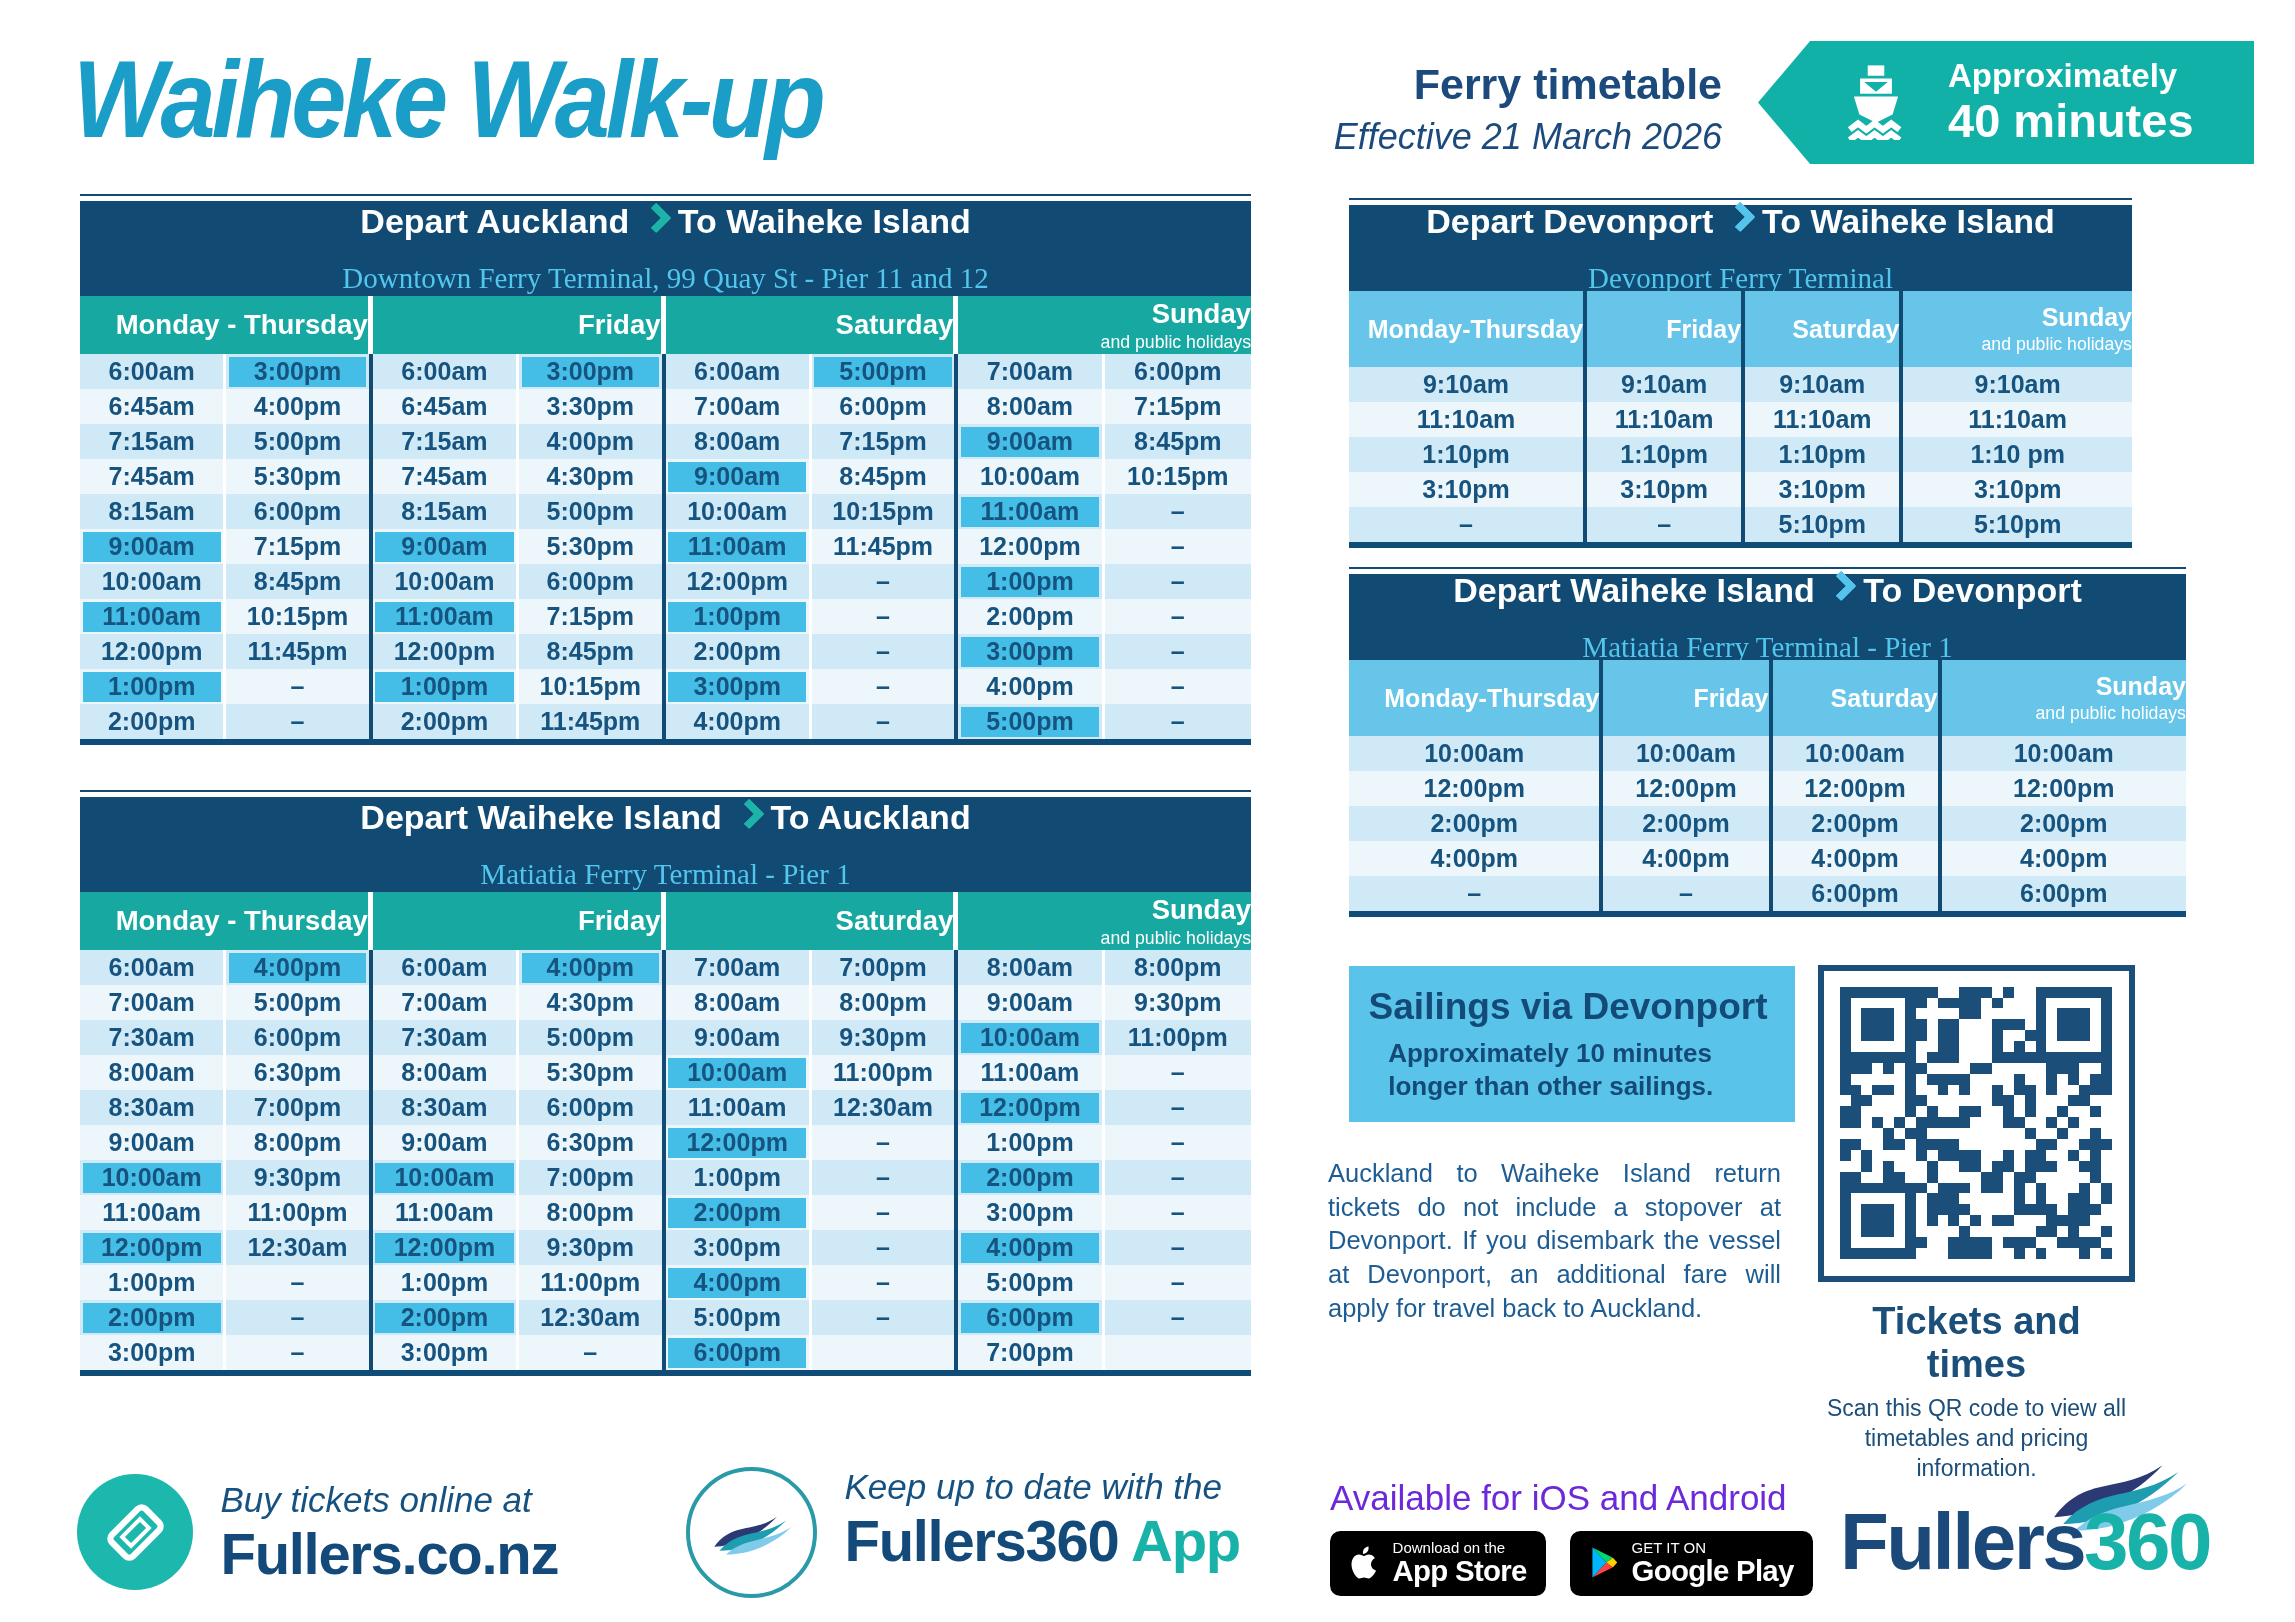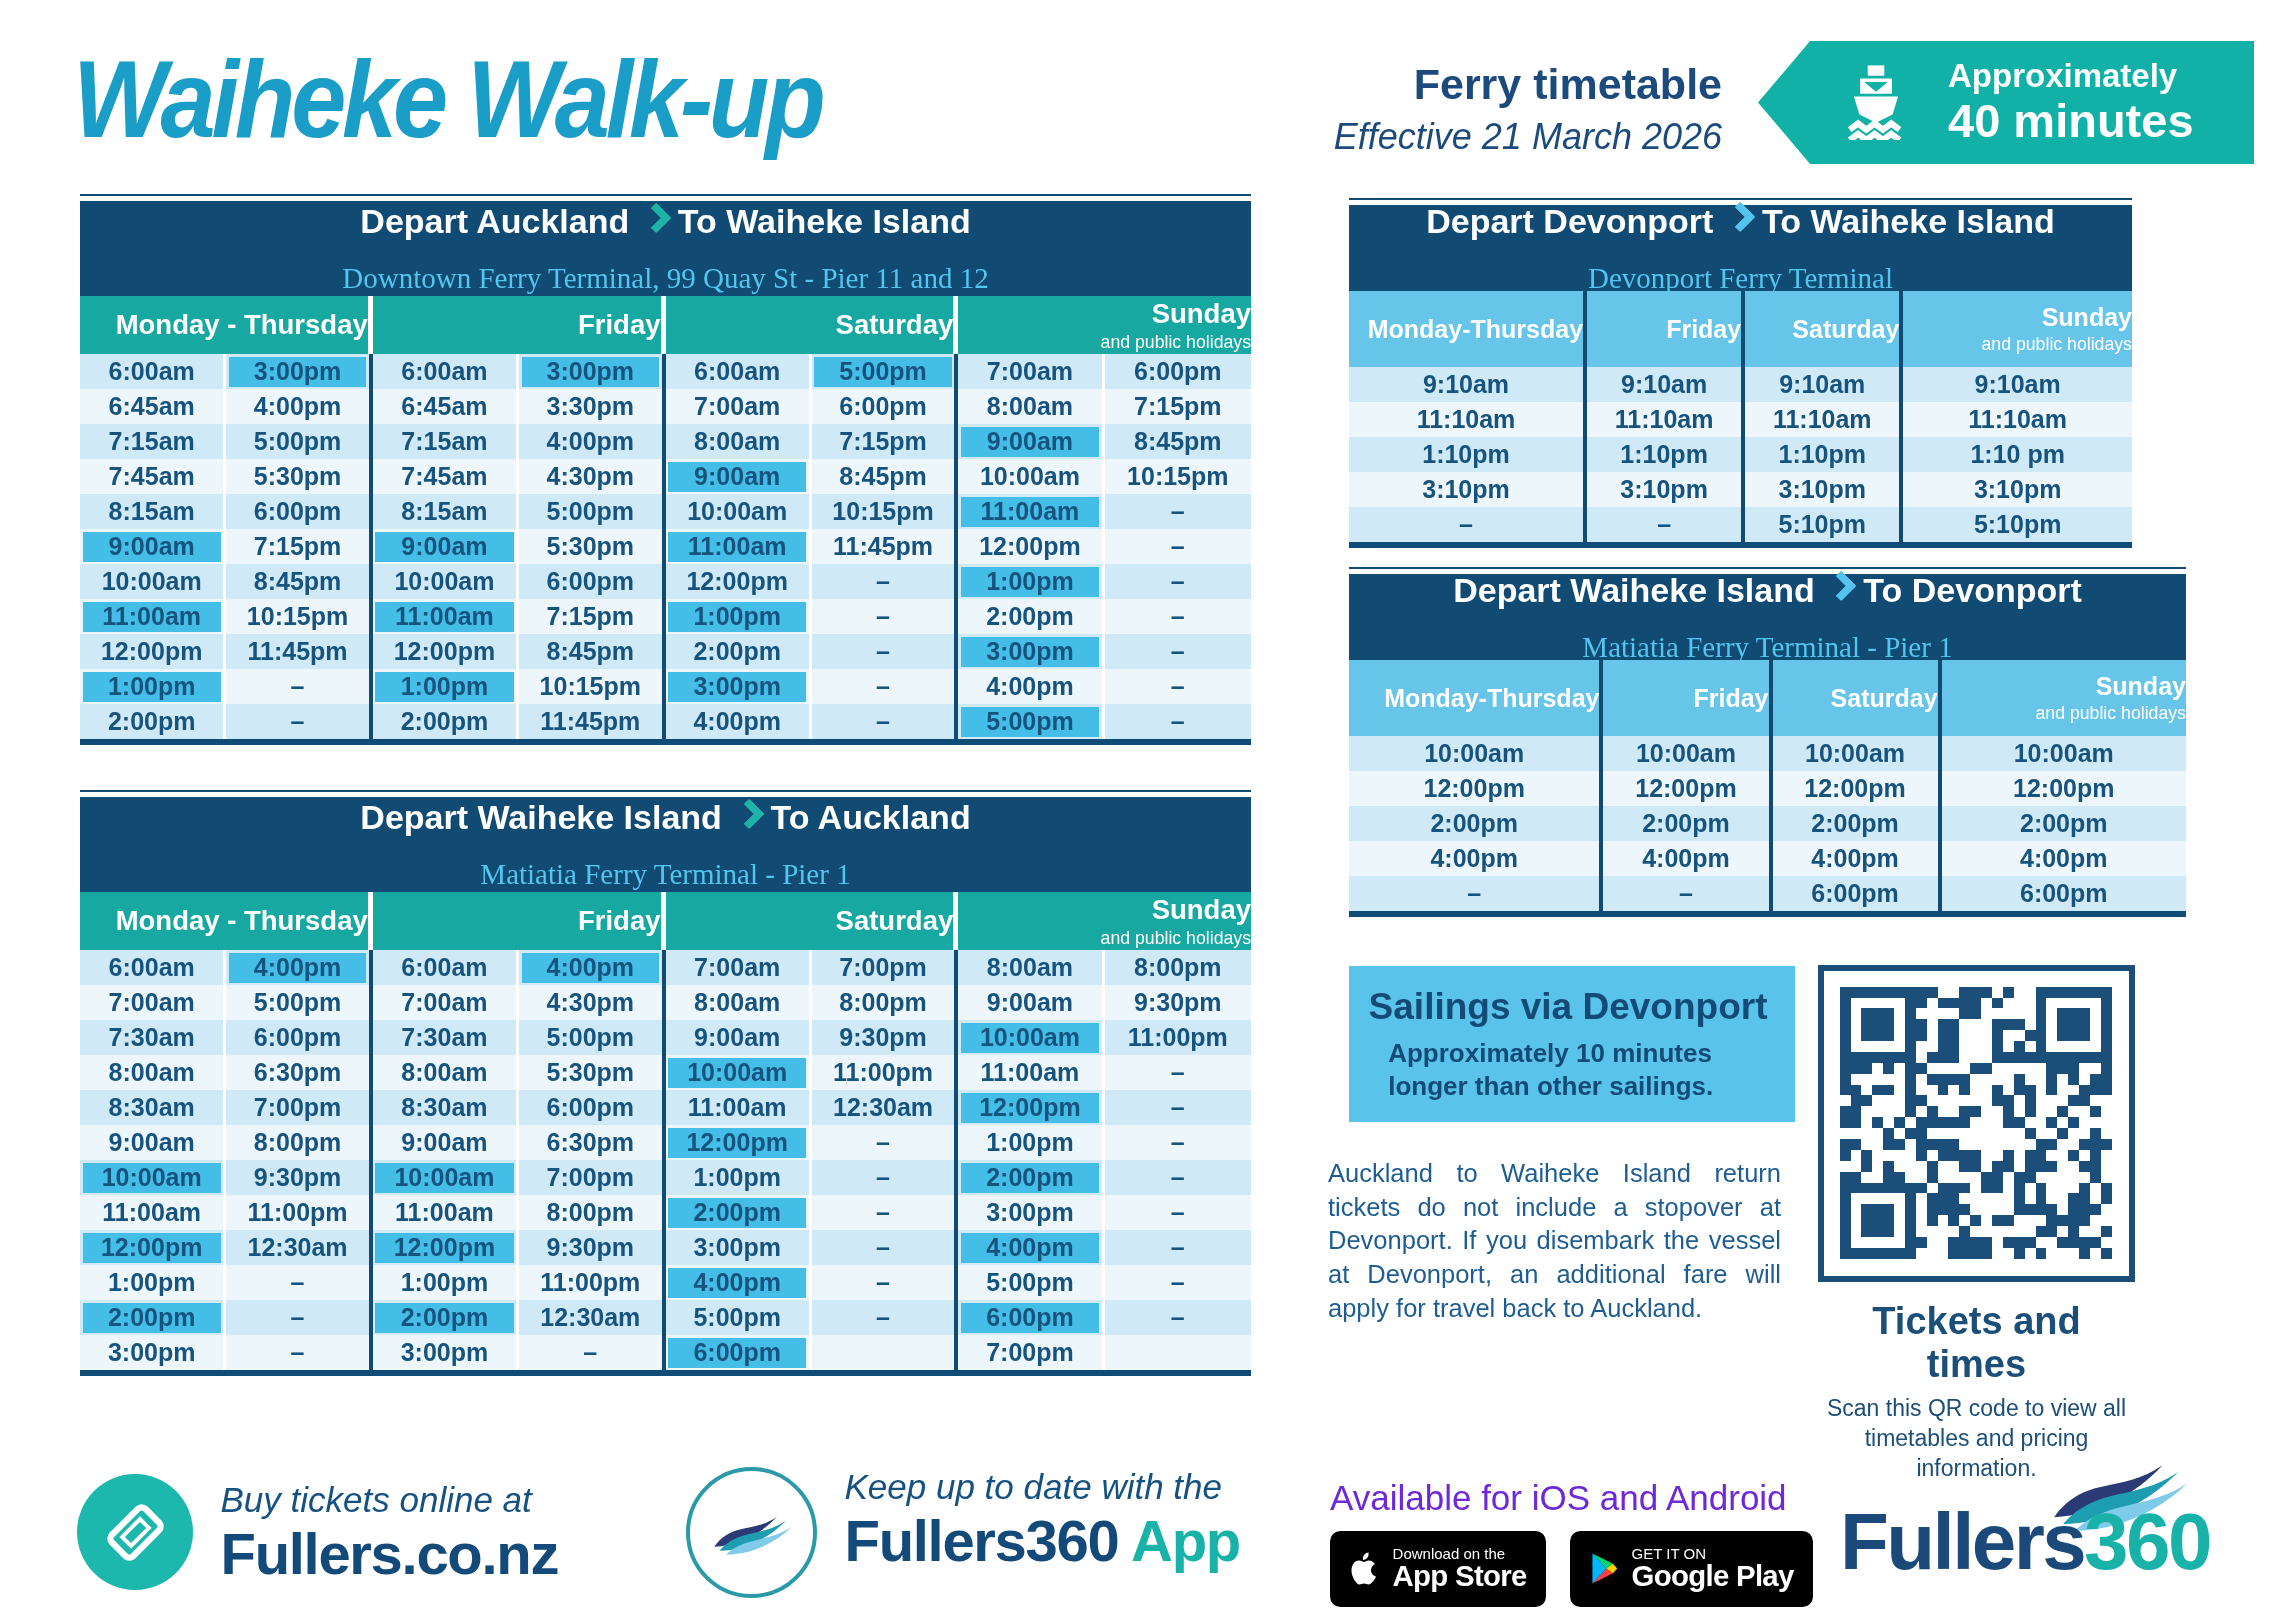--- a/index.html
+++ b/index.html
@@ -84,21 +84,21 @@
               display:flex;align-items:center;justify-content:center;flex:none;}
   .f-text{margin-left:27.5px;}
   .f-pre{font-size:35px;font-style:italic;color:#155181;}
   .f-brand{font-size:58px;font-weight:bold;color:#134a7a;line-height:1.05;margin-top:3.9px;letter-spacing:-1.3px;}
   .f-mid{position:absolute;left:686px;top:1467px;display:flex;align-items:flex-start;}
   .wave-circle{width:123px;height:123px;border-radius:50%;border:4.6px solid #2a9aa8;background:#fff;
                display:flex;align-items:center;justify-content:center;flex:none;}
   .teal{color:#19b2a9;}
   .f-right-label{position:absolute;left:1330px;top:1478px;font-size:35px;color:#6d28d9;}
   .badges{position:absolute;left:1330px;top:1531px;display:flex;gap:23.6px;}
-  .badge{height:76px;background:#000;border-radius:10.5px;color:#fff;display:flex;align-items:center;
+  .badge{height:65px;background:#000;border-radius:10.5px;color:#fff;display:flex;align-items:center;
          padding:0 19.6px;}
   .btextcol{margin-left:13px;line-height:1.05;}
   .bl1{font-size:15px;}
   .bl2{font-size:29.4px;font-weight:bold;letter-spacing:-0.7px;}
   .logo-waves{position:absolute;left:2027px;top:1454px;}
   .logo-text{position:absolute;left:1840px;top:1502px;font-size:80px;font-weight:bold;
              color:#1b4a7a;letter-spacing:-2.6px;line-height:1;}
 </style>
 </head>
 <body>

